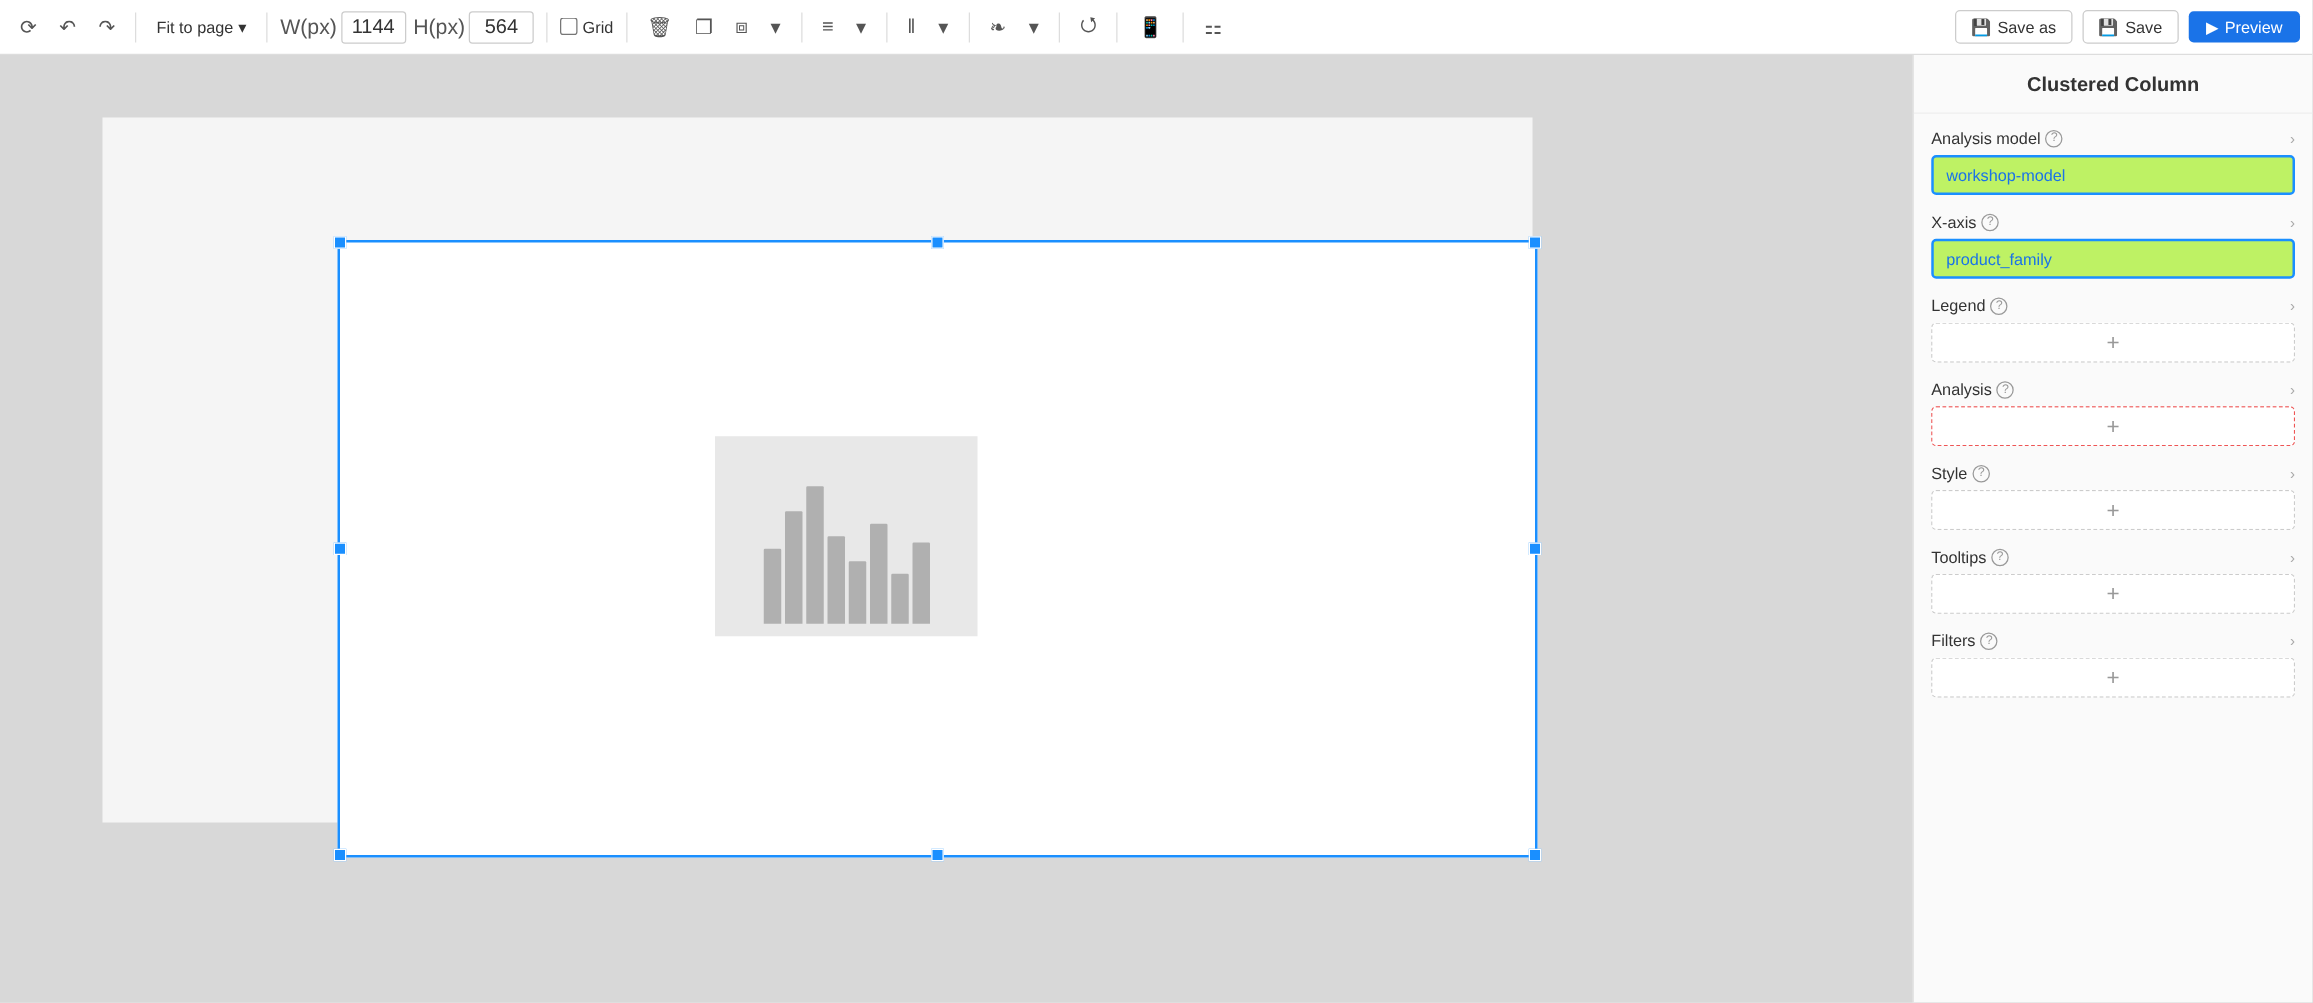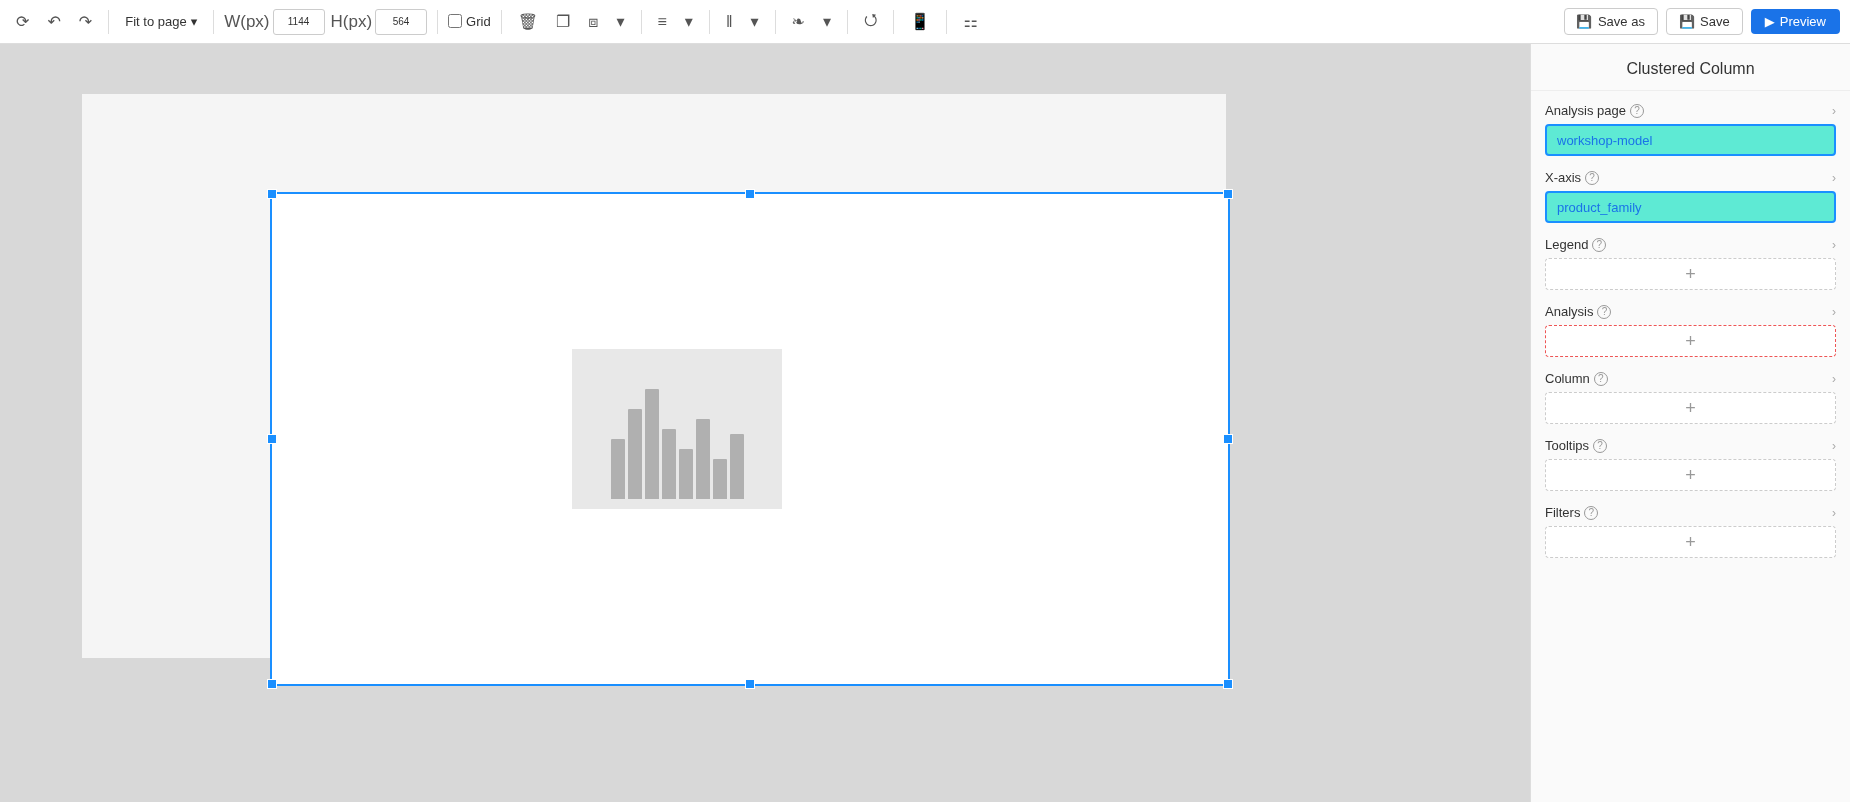--- a/index.html
+++ b/index.html
@@ -23,21 +23,21 @@
       background: none; border: none; cursor: pointer;
       font-size: 13px; color: #333; padding: 4px 6px; border-radius: 3px;
     }
 
     .dim-input-group {
       display: flex; align-items: center; gap: 3px;
     }
     .dim-label { font-size: 17px; color: #555; }
     .dim-input {
       width: 52px; height: 26px; border: 1px solid #ccc; border-radius: 3px;
-      text-align: center; font-size: 10px; color: #333; padding: 2px 4px;
+      text-align: center; font-size: 16px; color: #333; padding: 2px 4px;
     }
 
     .grid-checkbox-label {
       display: flex; align-items: flex-start; gap: 4px; font-size: 13px; color: #333; cursor: pointer;
     }
     .grid-checkbox { width: 14px; height: 14px; }
 
     .toolbar-right { margin-left: auto; display: flex; align-items: center; gap: 8px; }
     .save-as-btn {
       display: flex; align-items: center; gap: 5px;
@@ -106,21 +106,21 @@
       background: #b0b0b0; border-radius: 1px 1px 0 0;
     }
 
     
     #right-panel {
       width: 320px; background: #fafafa; border-left: 1px solid #ddd;
       display: flex; flex-direction: column;
       overflow-y: auto;
     }
     #panel-title {
-      text-align: center; font-size: 16px; font-weight: 400; color: #333;
+      text-align: center; font-size: 16px; font-weight: 700; color: #333;
       padding: 16px 0 12px 0; border-bottom: 1px solid #eee;
     }
     #panel-tabs {
       display: flex; border-bottom: 1px solid #eee;
     }
     .panel-tab {
       flex: 1; text-align: center; padding: 10px 0;
       font-size: 13px; color: #666; cursor: pointer; border-bottom: 2px solid transparent;
     }
     .panel-tab.active { color: #1a73e8; border-bottom: 2px solid #1a73e8; font-weight: 500; }
@@ -140,21 +140,21 @@
       width: 14px; height: 14px; border-radius: 50%; border: 1px solid #999;
       font-size: 10px; color: #999; cursor: pointer;
     }
     .chevron-right {
       font-size: 12px; color: #aaa; cursor: pointer;
     }
 
     .field-input {
       width: 100%; height: 32px; border: 2px solid #1a8fff;
       border-radius: 4px; padding: 0 10px; font-size: 13px;
-      color: #1a73e8; background: #5eead4; outline: none;
+      color: #1a73e8; background: #bef264; outline: none;
     }
 
     .add-btn {
       width: 100%; height: 32px; border: 1.5px dashed #ccc;
       border-radius: 4px; background: #fff; display: flex;
       align-items: center; justify-content: center; cursor: pointer;
       color: #999; font-size: 18px;
     }
 
     .add-btn-red {
@@ -280,21 +280,21 @@
 
   <div id="right-panel">
     <div id="panel-title">Clustered Column</div>
 
 
     <div id="panel-content">
 
       <div class="section">
         <div class="section-header">
           <span class="section-label">
-            <span>Analysis page</span>
+            <span>Analysis model</span>
             <span class="info-icon">?</span>
           </span>
           <span class="chevron-right">›</span>
         </div>
         <input class="field-input" type="text" value="workshop-model" style="">
       </div>
 
       <div class="section">
         <div class="section-header">
           <span class="section-label">
@@ -324,21 +324,21 @@
             <span class="info-icon">?</span>
           </span>
           <span class="chevron-right">›</span>
         </div>
         <button class="add-btn-red">+</button>
       </div>
 
       <div class="section">
         <div class="section-header">
           <span class="section-label">
-            <span>Column</span>
+            <span>Style</span>
             <span class="info-icon">?</span>
           </span>
           <span class="chevron-right">›</span>
         </div>
         <button class="add-btn">+</button>
       </div>
 
       <div class="section">
         <div class="section-header">
           <span class="section-label">

